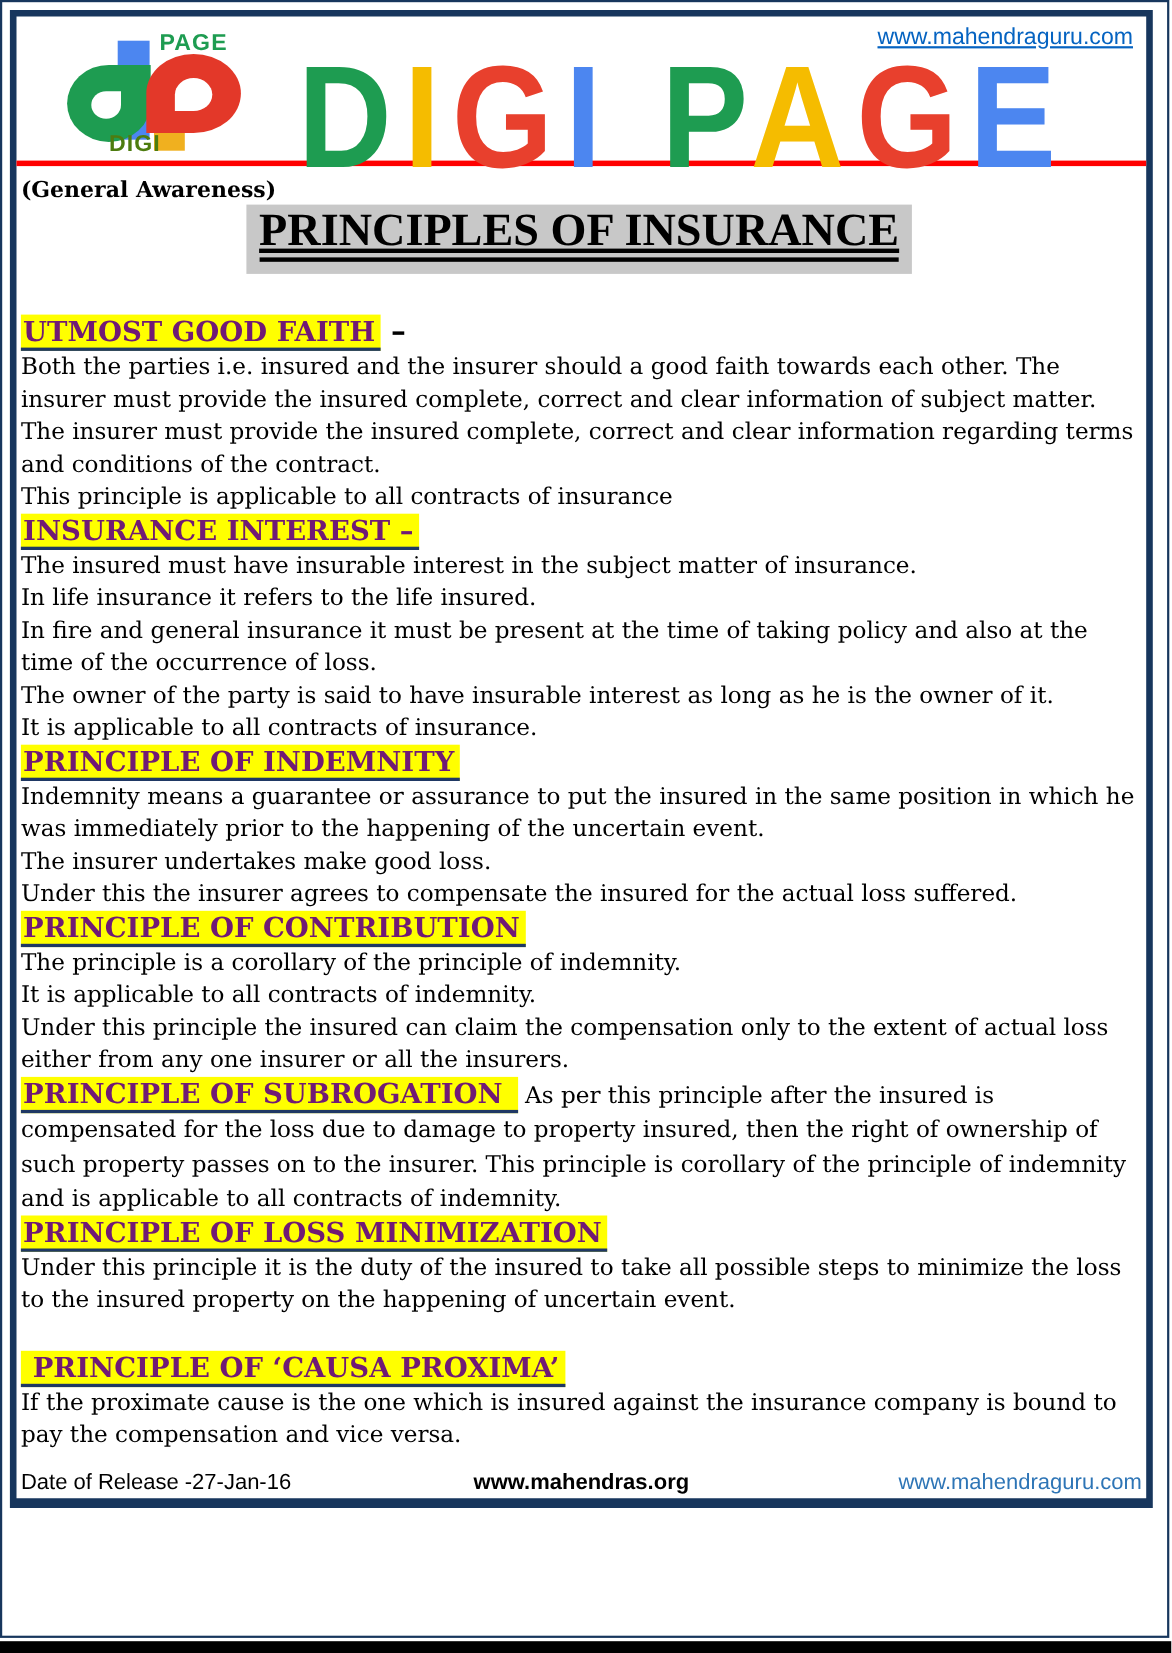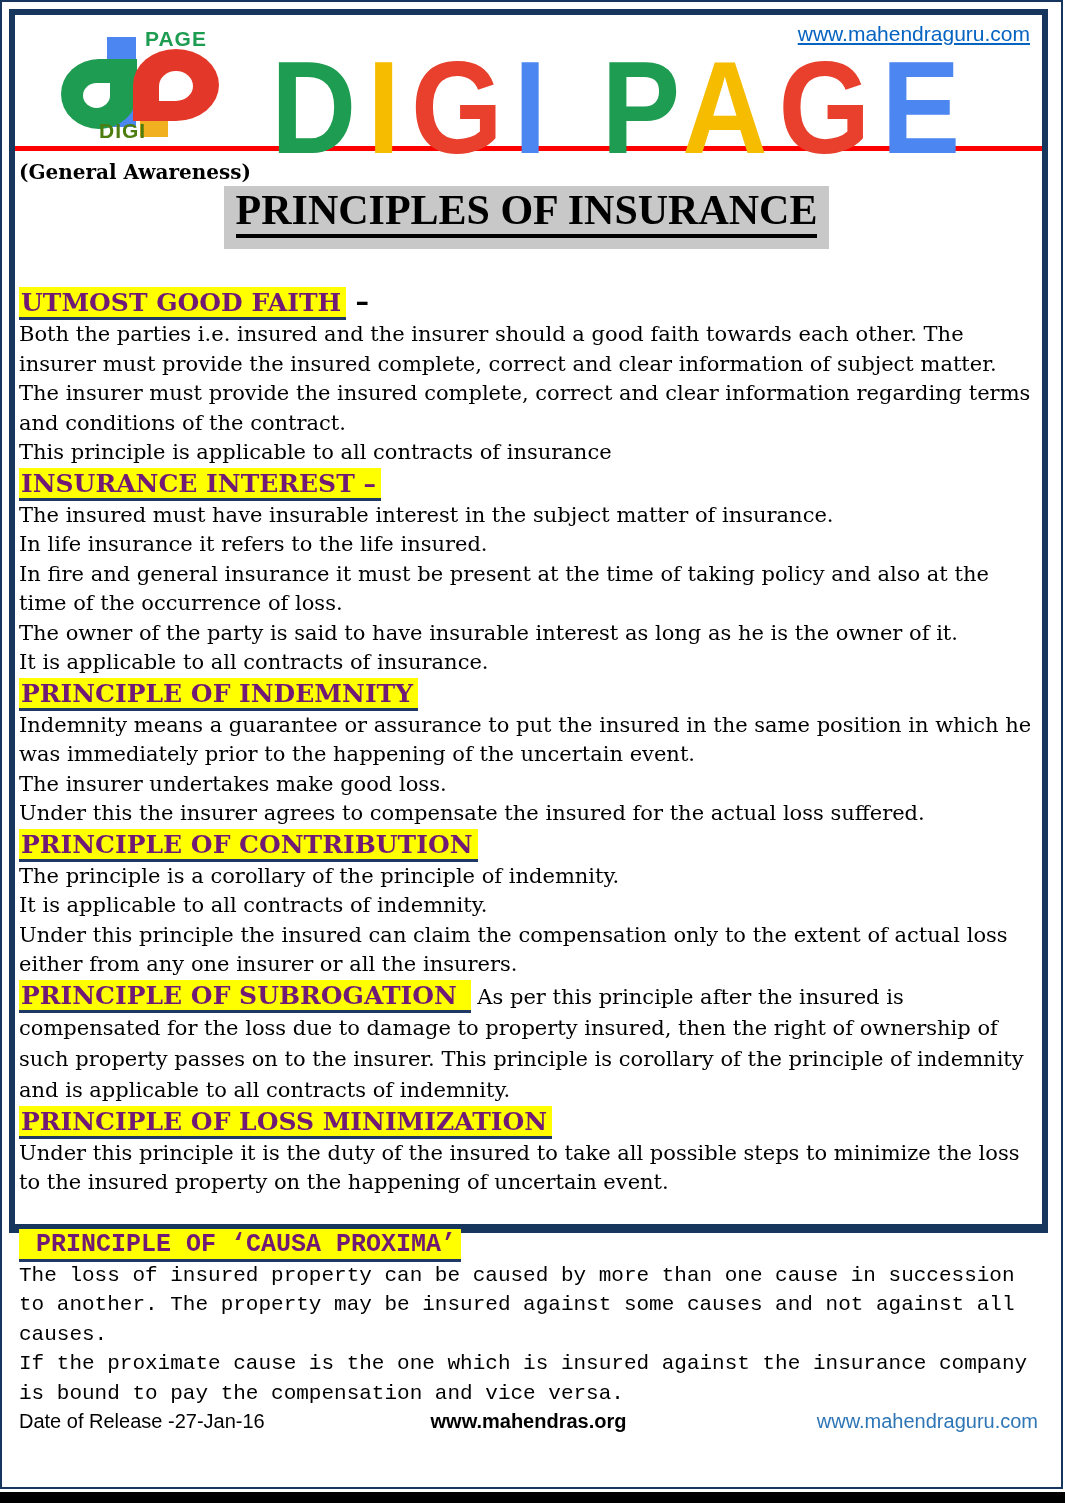--- a/index.html
+++ b/index.html
@@ -17,21 +17,21 @@
     position: absolute;
     left: 0; top: 0;
     width: 1063px; height: 1489px;
     border: 2px solid #17365D;
   }
 
   
   .page-box {
     position: absolute;
     left: 9px; top: 9px;
-    width: 1039px; height: 1224px;
+    width: 1039px; height: 1362px;
     border: 6px solid #17365D;
     border-bottom-width: 9px;
     background: #ffffff;
     display: flex;
     flex-direction: column;
   }
 
   .bottom-strip {
     position: absolute;
     left: 0; bottom: 0;
@@ -121,37 +121,38 @@
     font-family: "Liberation Serif", serif;
     font-weight: bold;
     font-size: 42px;
     line-height: 40px;
     padding: 4px 12px 11px 12px;
   }
   .page-title .underlined {
     display: inline-block;
     border-bottom: 4px solid #000;
     padding-bottom: 4px;
+    text-decoration: underline;
   }
 
   section p { margin: 0; }
   .sec-head-par { line-height: 31px; white-space: normal; }
   .hl {
     background: #FFFF00;
     color: #701a75;
     font-weight: bold;
     font-size: 25px;
     border-bottom: 3px solid #1F3864;
     padding: 1px 5px 0 2px;
     white-space: pre-wrap;
   }
   .suffix { color: #000; font-weight: bold; font-size: 27px; }
   .inline-body { font-size: 21px; }
   .body-par { line-height: 29.5px; }
-  .gap-before { margin-top: 31px !important; font-family: Liberation Mono, monospace; }
+  .gap-before { margin-top: 31px !important; }
 
   
   footer {
     flex: 0 0 auto;
     display: flex;
     align-items: flex-end;
     padding: 0 4px 1px 4px;
     font-family: "Liberation Sans", sans-serif;
     font-size: 20px;
     line-height: 26px;
@@ -216,21 +217,20 @@
         </section>
         <section>
           <p class="sec-head-par"><span class="hl">PRINCIPLE OF SUBROGATION </span><span class="inline-body"> As per this principle after the insured is compensated for the loss due to damage to property insured, then the right of ownership of such property passes on to the insurer. This principle is corollary of the principle of indemnity and is applicable to all contracts of indemnity.</span></p>
         </section>
         <section>
           <p class="sec-head-par"><span class="hl">PRINCIPLE OF LOSS MINIMIZATION</span></p>
           <p class="body-par">Under this principle it is the duty of the insured to take all possible steps to minimize the loss to the insured property on the happening of uncertain event.</p>
         </section>
         <section class="gap-before">
           <p class="sec-head-par"><span class="hl"> PRINCIPLE OF ‘CAUSA PROXIMA’</span></p>
-          <p class="body-par">The loss of insured property can be caused by more than one cause in succession to another. The property may be insured against some causes and not against all causes.</p>
           <p class="body-par">If the proximate cause is the one which is insured against the insurance company is bound to pay the compensation and vice versa.</p>
         </section>
       </div>
   </main>
 
   <footer>
     <span class="footer-left">Date of Release -27-Jan-16</span>
     <span class="footer-center">www.mahendras.org</span>
     <a class="footer-right">www.mahendraguru.com</a>
   </footer>

